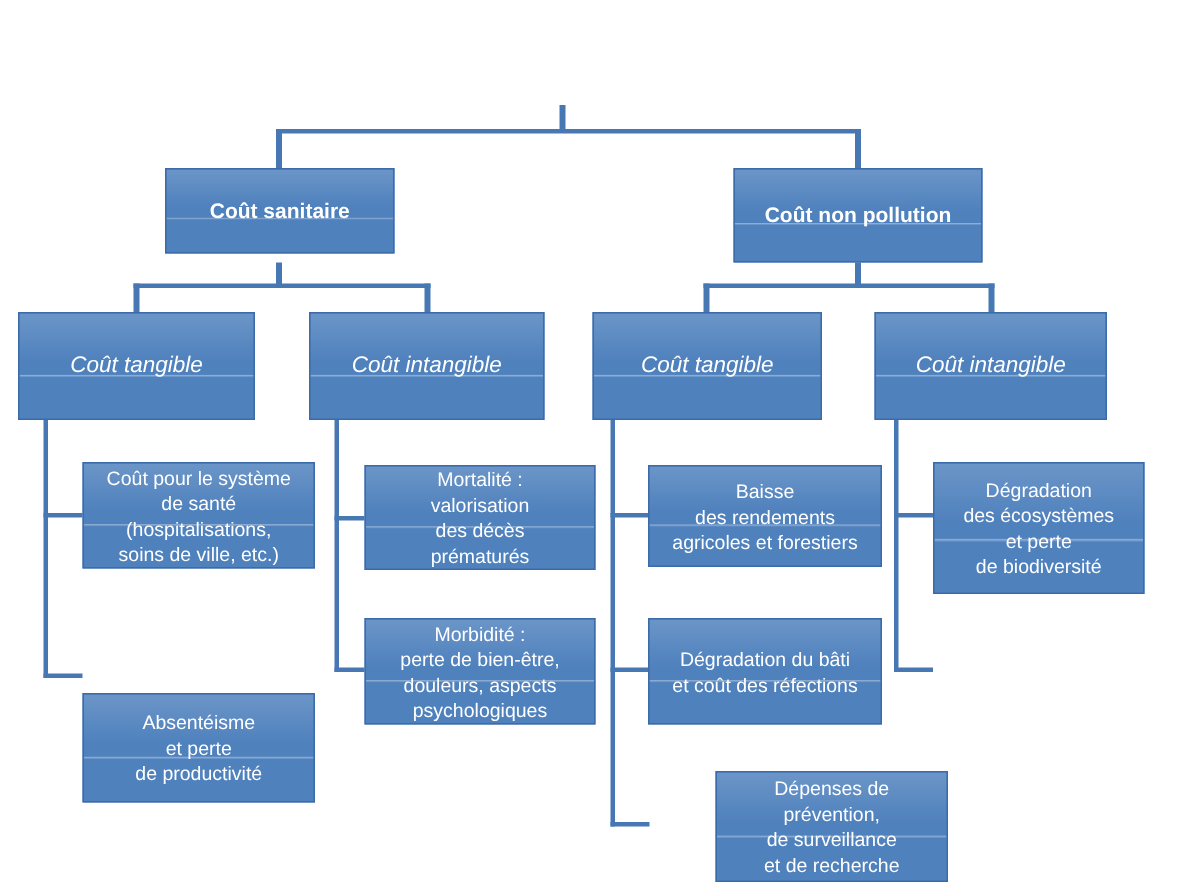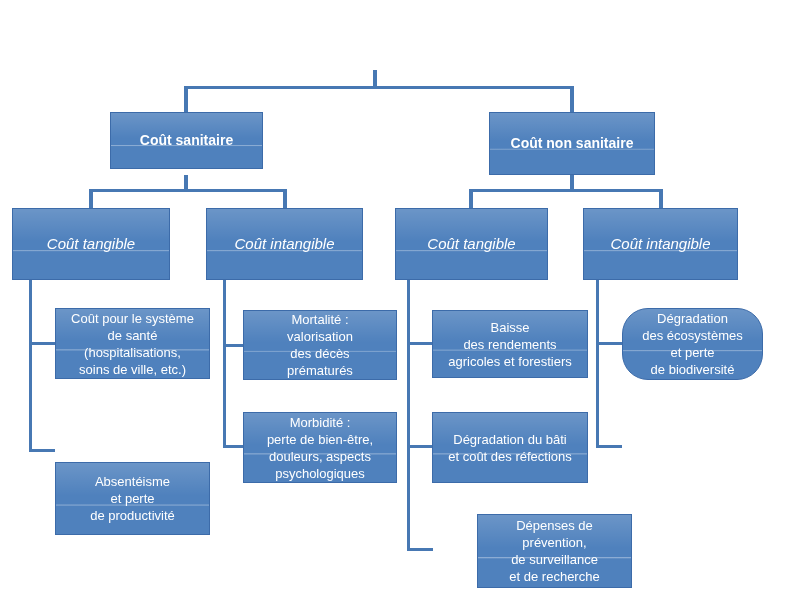--- a/index.html
+++ b/index.html
@@ -37,30 +37,30 @@
   #b-l3c  {left:395px;top:208px;width:153px;height:72px;}
   #b-l3d  {left:583px;top:208px;width:155px;height:72px;}
   
   #b-a1{left:55px; top:308px;width:155px;height:71px;}
   #b-a2{left:55px; top:414px;width:155px;height:73px;margin-top:48px;}
   #b-b1{left:243px;top:310px;width:154px;height:70px;}
   #b-b2{left:243px;top:412px;width:154px;height:71px;}
   #b-c1{left:432px;top:310px;width:156px;height:68px;}
   #b-c2{left:432px;top:412px;width:156px;height:71px;}
   #b-c3{left:433px;top:514px;width:155px;height:74px;margin-left:44px;}
-  #b-d1{left:622px;top:308px;width:141px;height:72px;border-radius:26px;}
+  #b-d1{left:622px;top:308px;width:141px;height:88px;}
   #b-d2{left:622px;top:412px;width:141px;height:71px;}
 </style>
 </head>
 <body>
 
 <div id="stage">
 
   <div class="box bold" id="b-l2a">Coût sanitaire</div>
-  <div class="box bold" id="b-l2b">Coût non sanitaire</div>
+  <div class="box bold" id="b-l2b">Coût non pollution</div>
   <div class="box italic" id="b-l3a">Coût tangible</div>
   <div class="box italic" id="b-l3b">Coût intangible</div>
   <div class="box italic" id="b-l3c">Coût tangible</div>
   <div class="box italic" id="b-l3d">Coût intangible</div>
 
   <div class="box" id="b-a1">Coût pour le système
 de santé
 (hospitalisations,
 soins de ville, etc.)</div>
   <div class="box" id="b-a2">Absentéisme

